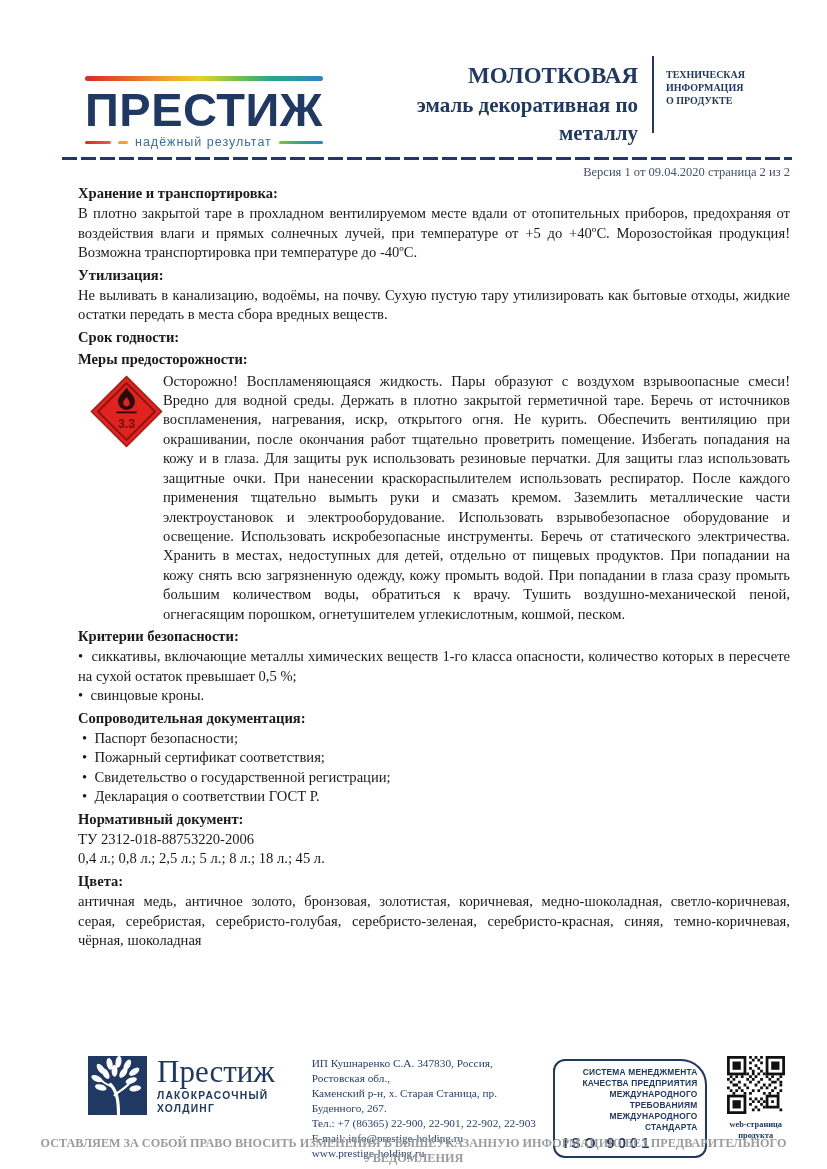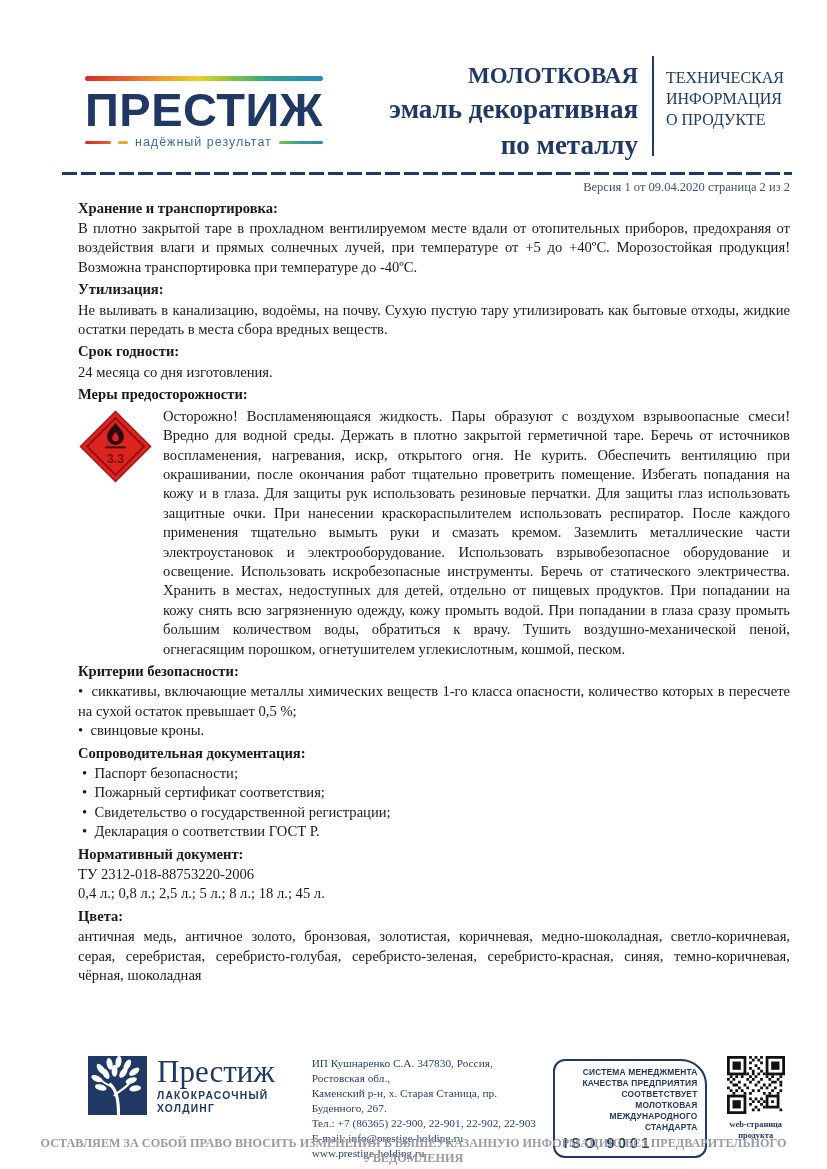--- a/index.html
+++ b/index.html
@@ -16,35 +16,35 @@
     line-height: 1.0; color: #1f3864; letter-spacing: 0.5px; margin-top: 5px; }
   .tagline-row { display: flex; align-items: center; gap: 7px; margin-top: 2px; width: 238px; }
   .dash { height: 3px; border-radius: 2px; flex: 0 0 auto; }
   .dash-l1 { width: 26px; background: linear-gradient(90deg,#d62b28,#e8642c); }
   .dash-l2 { width: 10px; background: #f0a32b; }
   .dash-r  { flex: 1 1 auto; background: linear-gradient(90deg,#7ec144,#2aa789,#2e86c1); }
   .tagline { font-family: "Liberation Sans", sans-serif; font-size: 12.5px; color: #3a6ea5; letter-spacing: 1px; white-space: nowrap; }
 
   .title-block { flex: 1 1 auto; text-align: right; padding-top: 6px; padding-right: 14px; color: #1f3864; }
   .product-name { font-weight: bold; font-size: 23px; line-height: 1.25; }
-  .product-subtitle { font-weight: bold; font-size: 27px; line-height: 1.35; width: 262px; margin-left: auto; }
+  .product-subtitle { font-weight: bold; font-size: 21px; line-height: 1.35; width: 262px; margin-left: auto; }
 
   .doc-type { border-left: 2.5px solid #1f3864; padding: 12px 0 26px 12px; width: 138px;
-    color: #1f3864; font-weight: normal; font-size: 16px; line-height: 1.3; }
+    color: #1f3864; font-weight: bold; font-size: 10px; line-height: 1.3; }
 
   
   .separator { height: 3px; margin: 8px 35px 0 62px;
     background: repeating-linear-gradient(90deg, #1f3864 0 15px, transparent 15px 19px); }
   .version { text-align: right; margin: 5px 37px 4px 0; font-size: 12.5px; color: #44506e; }
 
   
   .main { margin: 0 37px 0 78px; font-size: 14.6px; line-height: 19.4px; text-align: justify; }
   .sec-heading { font-weight: bold; margin: 3px 0 1px 0; text-align: left; }
   .precautions-wrap { position: relative; padding-left: 85px; margin-top: 2px; }
-  .hazard-icon { position: absolute; left: 1px; top: 3px; }
+  .hazard-icon { position: absolute; left: 12px; top: 3px; }
   .plain-list div { text-align: justify; }
   .b::before { content: "•\00a0\00a0"; }
   .docs-list div { padding-left: 4px; text-align: left; }
 
   
   .footer { position: absolute; left: 88px; top: 1056px; width: 700px; display: flex; align-items: flex-start; }
   .tree-box { flex: 0 0 auto; }
   .brand-block { margin-left: 10px; width: 152px; color: #1f3864; }
   .brand-name { font-size: 31px; line-height: 1.0; }
   .brand-sub { font-family: "Liberation Sans", sans-serif; font-weight: bold; font-size: 10.3px;
@@ -92,21 +92,20 @@
 
   <div class="main">
 
     <div class="sec-heading">Хранение и транспортировка:</div>
     <div>В плотно закрытой таре в прохладном вентилируемом месте вдали от отопительных приборов, предохраняя от воздействия влаги и прямых солнечных лучей, при температуре от +5 до +40ºС. Морозостойкая продукция! Возможна транспортировка при температуре до -40ºС.</div>
 
     <div class="sec-heading">Утилизация:</div>
     <div>Не выливать в канализацию, водоёмы, на почву. Сухую пустую тару утилизировать как бытовые отходы, жидкие остатки передать в места сбора вредных веществ.</div>
 
     <div class="sec-heading">Срок годности:</div>
-    <div>24 месяца со дня изготовления.</div>
 
     <div class="sec-heading">Меры предосторожности:</div>
     <div class="precautions-wrap">
       <div class="hazard-icon">
         <svg width="73" height="73" viewBox="0 0 100 100">
           <polygon points="50,2 98,50 50,98 2,50" fill="#df2420" stroke="#a81512" stroke-width="2"></polygon>
           <polygon points="50,11 89,50 50,89 11,50" fill="none" stroke="#8f1010" stroke-width="2.5"></polygon>
           <path d="M50 17c-4.5 7.5-11.5 11.5-11.5 19.5a11.5 11.5 0 0 0 23 0C61.5 28.5 54.5 24.5 50 17z" fill="#2b0a0a"></path>
           <path d="M50 30c-2 3.5-4.5 5-4.5 8.5a4.5 4.5 0 0 0 9 0C54.5 35 52 33.5 50 30z" fill="#df2420"></path>
           <rect x="36" y="50" width="28" height="2.5" fill="#2b0a0a"></rect>
@@ -174,21 +173,21 @@
       <div>ИП Кушнаренко С.А. 347830, Россия, Ростовская обл.,</div>
       <div>Каменский р-н, х. Старая Станица, пр. Буденного, 267.</div>
       <div>Тел.: +7 (86365) 22-900, 22-901, 22-902, 22-903</div>
       <div>E-mail: info@prestige-holding.ru</div>
       <div>www.prestige-holding.ru</div>
     </div>
     <div class="iso-badge">
       <div class="iso-lines">
         <div>СИСТЕМА МЕНЕДЖМЕНТА</div>
         <div>КАЧЕСТВА ПРЕДПРИЯТИЯ</div>
-        <div>СООТВЕТСТВУЕТ МОЛОТКОВАЯ</div>
+        <div>МЕЖДУНАРОДНОГО ТРЕБОВАНИЯМ</div>
         <div>МЕЖДУНАРОДНОГО СТАНДАРТА</div>
       </div>
       <div class="iso-standard">ISO 9001</div>
     </div>
     <div class="qr-block">
       <svg width="58" height="58" viewBox="0 0 63 63">
         <rect width="63" height="63" fill="#ffffff"></rect>
         <g fill="#111111">
           <path d="M0 0h21v21H0z"></path>
             <path d="M42 0h21v21H42z"></path>

